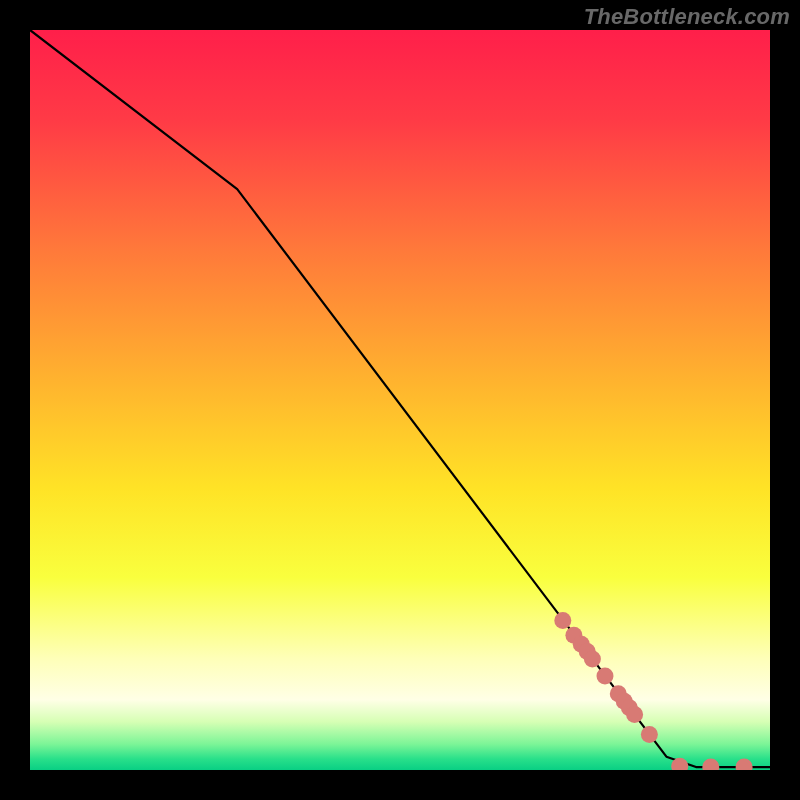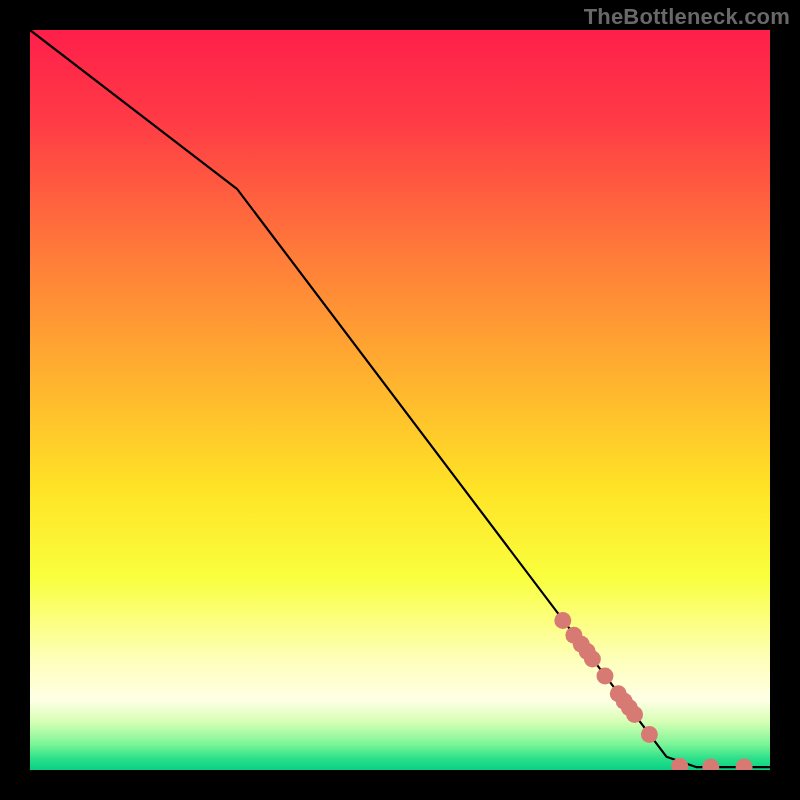--- a/index.html
+++ b/index.html
@@ -9,20 +9,21 @@
     height: 800px;
     background: #000;
     font-family: Arial, Helvetica, sans-serif;
     overflow: hidden;
   }
   .frame {
     position: relative;
     width: 800px;
     height: 649px;
     background: #000;
+    font-style: italic;
   }
   .watermark {
     position: absolute;
     top: 4px;
     right: 10px;
     color: #686868;
     font-size: 22px;
     font-weight: 600;
     letter-spacing: 0.2px;
     z-index: 5;

